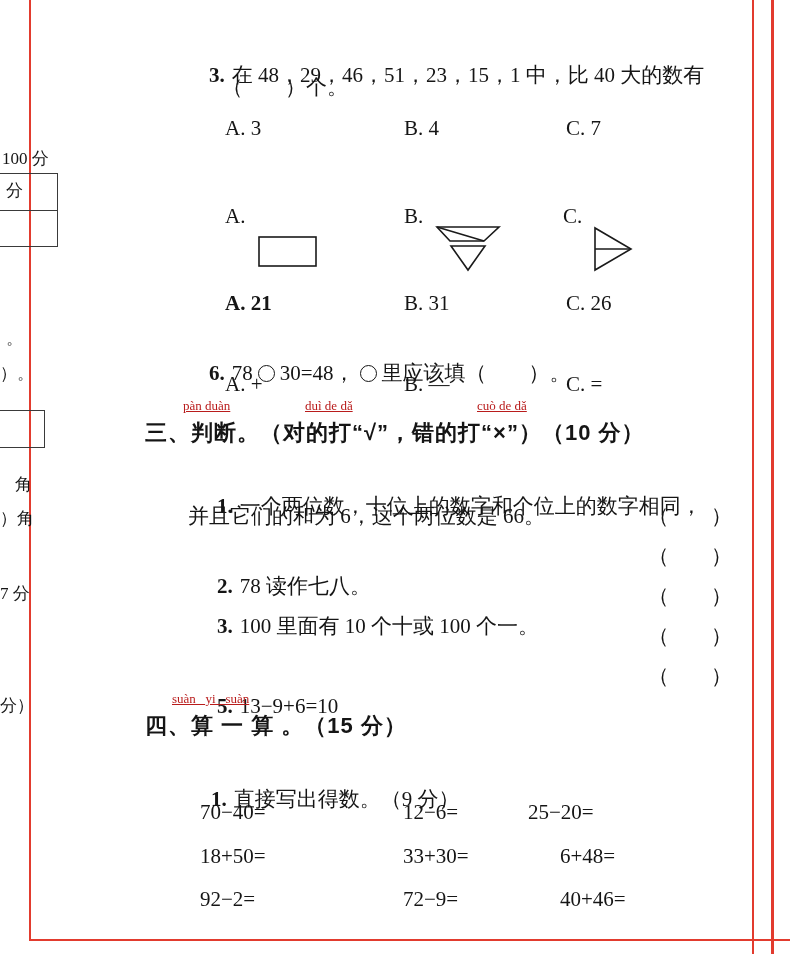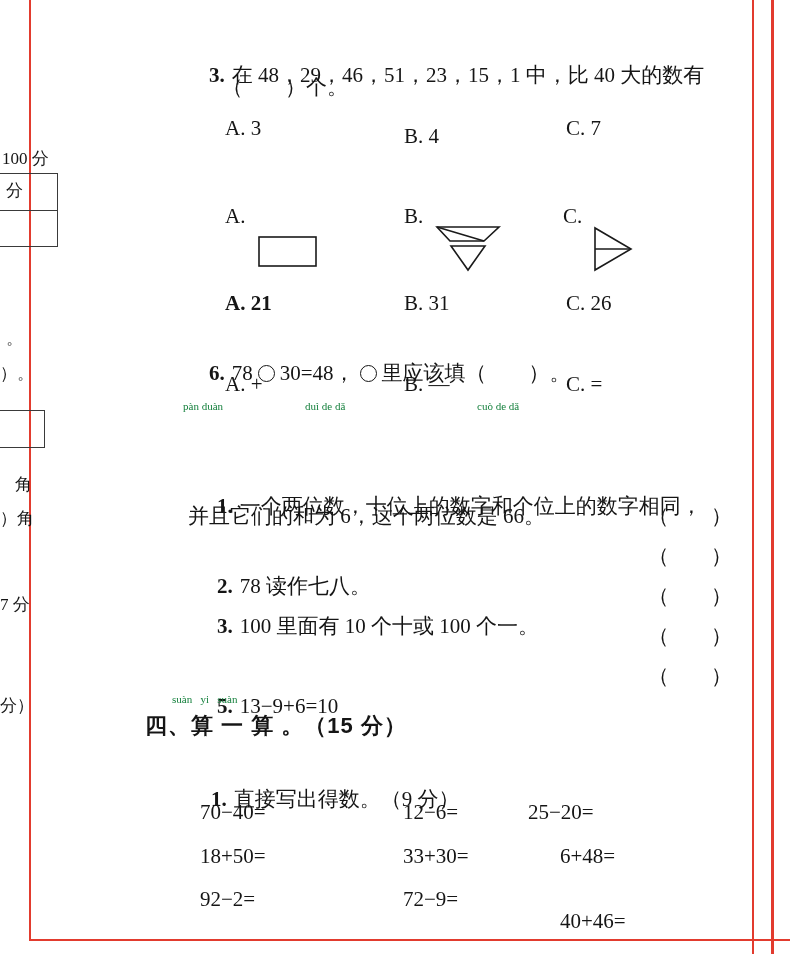--- a/index.html
+++ b/index.html
@@ -8,21 +8,21 @@
     position:relative; width:790px; height:954px; background:#fff; overflow:hidden;
     font-family:"Liberation Serif","DejaVu Serif",serif; color:#151515;
   }
   .abs { position:absolute; white-space:pre; }
   .t  { font-size:21px; line-height:30px; }
   .qnum { font-weight:700; margin-right:7px; }
   .sec-title {
     font-family:"Liberation Sans","DejaVu Sans",sans-serif;
     font-weight:700; font-size:22px; letter-spacing:1px; line-height:30px;
   }
-  .pinyin { font-size:11px; color:#15803d; line-height:14px; }
+  .pinyin { font-size:13px; color:#b91c1c; line-height:14px;text-decoration:underline; }
   .frag { font-size:17px; line-height:22px; }
   .redline { position:absolute; background:var(--red,#e23b2e); }
   .circle {
     display:inline-block; width:17px; height:17px; border:1.6px solid #151515;
     border-radius:50%; vertical-align:-2px; margin:0 5px;
   }
   .shape svg { display:block; }
   .shape polygon, .shape rect, .shape line { fill:none; stroke:#1a1a1a; stroke-width:1.6; }
   .tbl-frag { position:absolute; border:1.6px solid #3a3a3a; }
   .tbl-frag .mid { position:absolute; left:0; right:0; top:50%; border-top:1.6px solid #3a3a3a; }
@@ -41,29 +41,29 @@
   <div class="abs frag" style="left:2px; top:148px;">100 分</div>
   <div class="tbl-frag" style="left:-4px; top:173px; width:62px; height:74px;">
     <div class="mid"></div>
   </div>
   <div class="abs frag" style="left:6px; top:180px;">分</div>
   <div class="abs frag" style="left:6px; top:328px;">。</div>
   <div class="abs frag" style="left:0px; top:363px;">）。</div>
   <div class="box-frag" style="left:-4px; top:410px; width:49px; height:38px;"></div>
   <div class="abs frag" style="left:15px; top:474px;">角</div>
   <div class="abs frag" style="left:0px; top:508px;">）角</div>
-  <div class="abs frag" style="left:0px; top:583px;margin-top:11px;">7 分</div>
+  <div class="abs frag" style="left:0px; top:583px;">7 分</div>
   <div class="abs frag" style="left:0px; top:695px;">分）</div>
 
   <div class="abs t" style="left:188px; top:30px;">
     <span class="qnum">3.</span><span>在 48，29，46，51，23，15，1 中，比 40 大的数有</span>
   </div>
   <div class="abs t" style="left:222px; top:72px;">（　　）个。</div>
   <div class="abs t" style="left:225px; top:113px;">A. 3</div>
-  <div class="abs t" style="left:404px; top:113px;margin-top:8px;">B. 4</div>
+  <div class="abs t" style="left:404px; top:113px;">B. 4</div>
   <div class="abs t" style="left:566px; top:113px;">C. 7</div>
 
   <div class="abs t" style="left:225px; top:201px;">A.</div>
   <div class="abs shape" style="left:258px; top:200px;">
     <svg width="60" height="32" viewBox="0 0 60 32">
         <rect x="1" y="1" width="57" height="29"></rect>
       </svg>
   </div>
   <div class="abs t" style="left:404px; top:201px;">B.</div>
   <div class="abs shape" style="left:434px; top:190px;">
@@ -88,20 +88,21 @@
   <div class="abs t" style="left:188px; top:328px;">
     <span class="qnum">6.</span><span>78</span><span class="circle"></span><span>30=48，</span><span class="circle"></span><span>里应该填（　　）。</span>
   </div>
   <div class="abs t" style="left:225px; top:369px;">A. +</div>
   <div class="abs t" style="left:404px; top:369px;">B. —</div>
   <div class="abs t" style="left:566px; top:369px;">C. =</div>
 
   <div class="abs pinyin" style="left:183px; top:399px;">pàn duàn</div>
   <div class="abs pinyin" style="left:305px; top:399px;">duì de dǎ</div>
   <div class="abs pinyin" style="left:477px; top:399px;">cuò de dǎ</div>
+  <div class="abs sec-title" style="left:145px; top:418px;">三、判断。（对的打“√”，错的打“×”）（10 分）</div>
 
   <div class="abs t" style="left:196px; top:461px;">
     <span class="qnum">1.</span><span>一个两位数，十位上的数字和个位上的数字相同，</span>
   </div>
   <div class="abs t" style="left:188px; top:501px;">并且它们的和为 6，这个两位数是 66。</div>
   <div class="abs t" style="left:648px; top:501px;">（　　）</div>
 
   <div class="abs t" style="left:196px; top:541px;">
     <span class="qnum">2.</span><span>78 读作七八。</span>
   </div>
@@ -129,15 +130,15 @@
   <div class="abs t" style="left:200px; top:797px;">70−40=</div>
   <div class="abs t" style="left:403px; top:797px;">12−6=</div>
   <div class="abs t" style="left:528px; top:797px;">25−20=</div>
 
   <div class="abs t" style="left:200px; top:841px;">18+50=</div>
   <div class="abs t" style="left:403px; top:841px;">33+30=</div>
   <div class="abs t" style="left:560px; top:841px;">6+48=</div>
 
   <div class="abs t" style="left:200px; top:884px;">92−2=</div>
   <div class="abs t" style="left:403px; top:884px;">72−9=</div>
-  <div class="abs t" style="left:560px; top:884px;margin-top:22px;">40+46=</div>
+  <div class="abs t" style="left:560px; top:884px;">40+46=</div>
 
 </div>
 
 </body></html>

